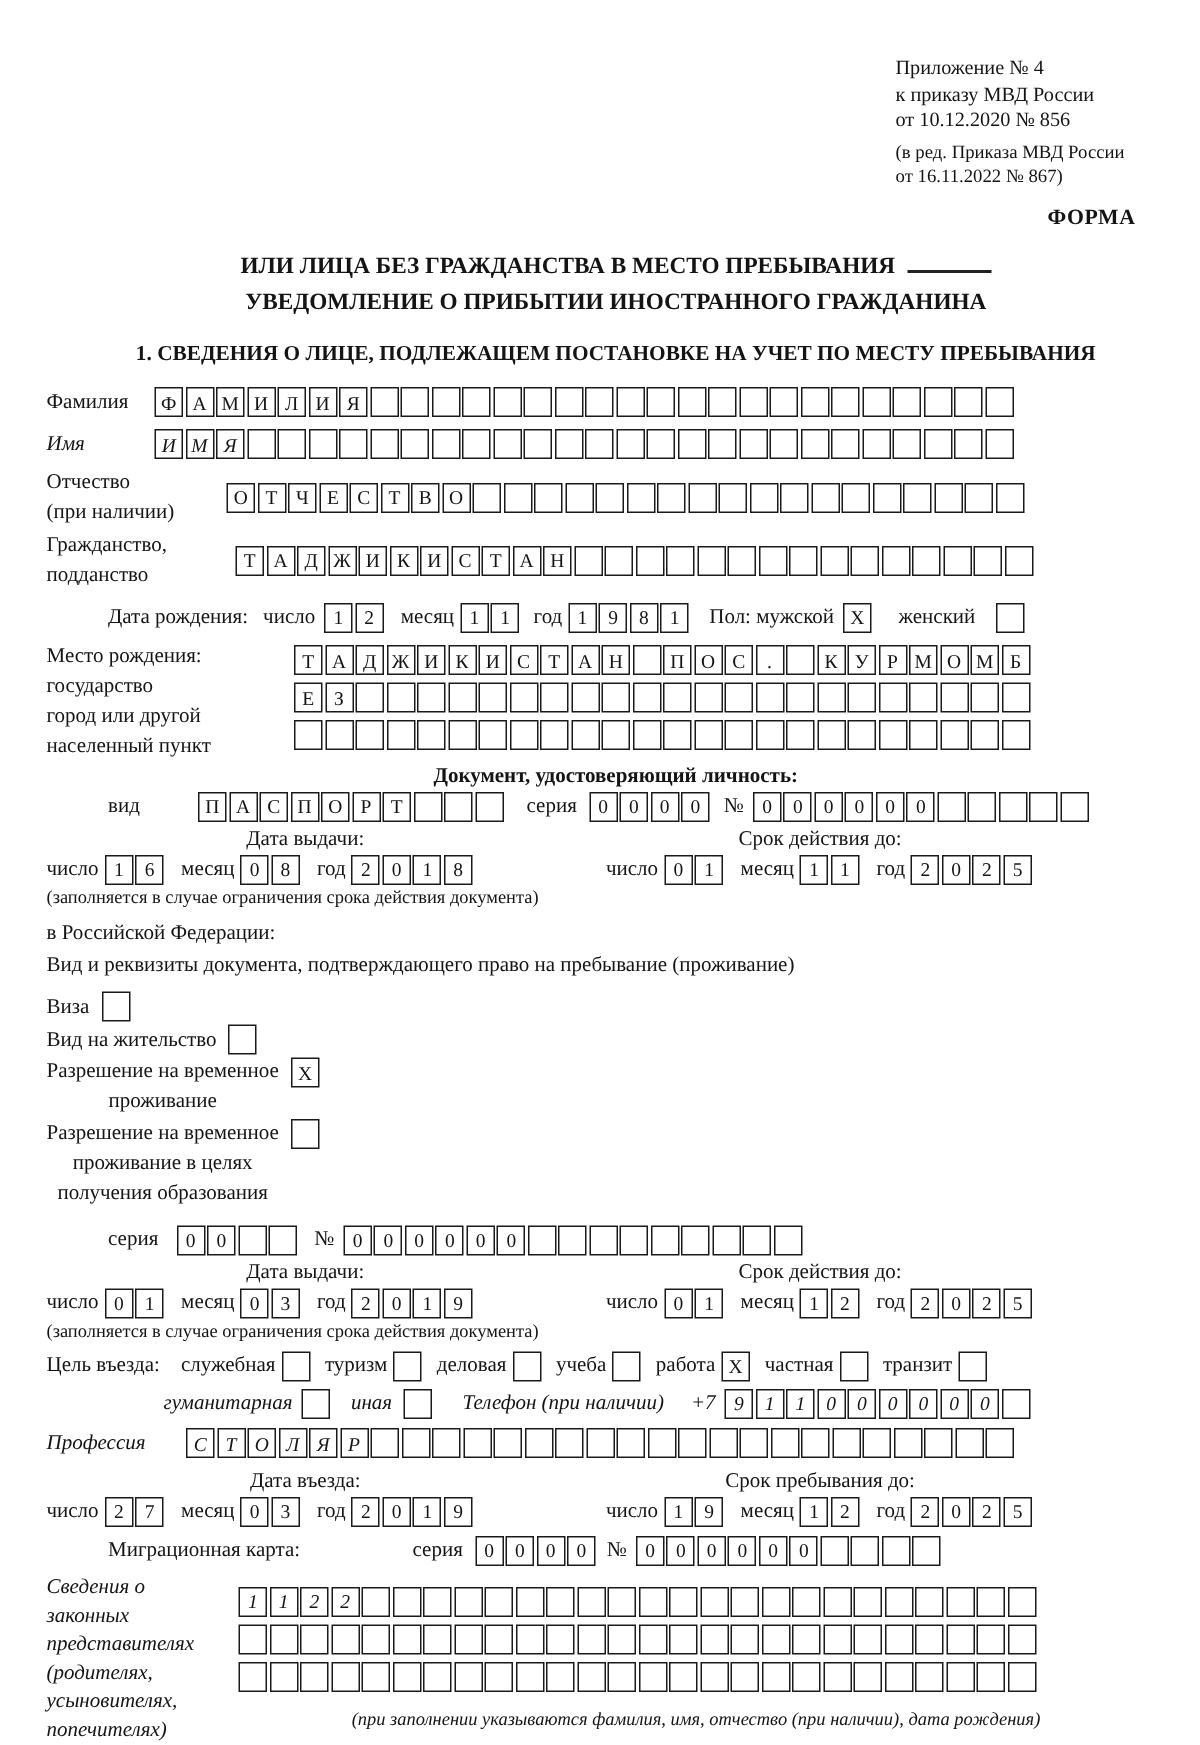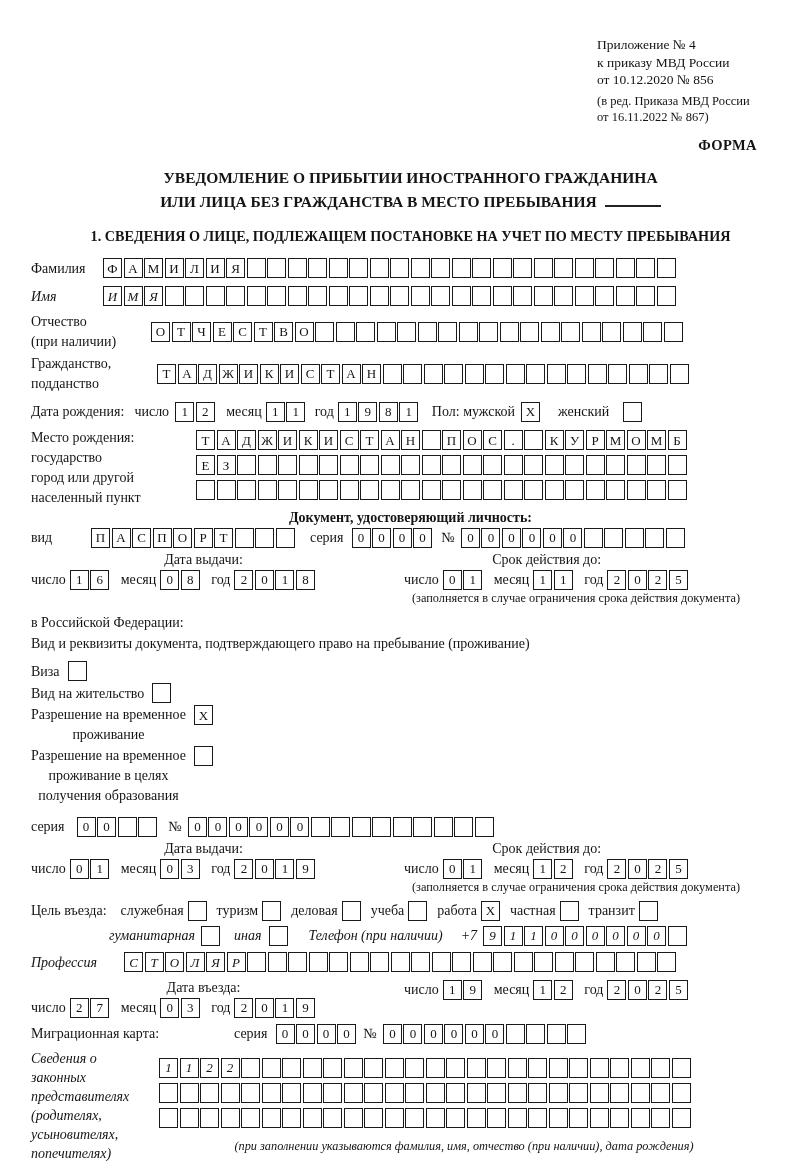--- a/index.html
+++ b/index.html
@@ -38,37 +38,37 @@
   .w72 { width:72px; } .w120 { width:120px; } .w126 { width:126px; }
   .w165 { width:165px; } .w93 { width:93px; } .w163 { width:163px; } .w128 { width:128px; }
 
   .mt12 { margin-top:12px; } .mt8 { margin-top:8px; } .mt6 { margin-top:6px; }
   .mt5 { margin-top:5px;font-style:italic; } .mt4 { margin-top:4px; } .mt2 { margin-top:2px; } .mt10 { margin-top:10px; }
 
   .stack { display:flex; flex-direction:column; }
   .stack .boxes { margin-bottom:5px; }
 
   
-  .inlrow { display:flex; align-items:center; flex-wrap:nowrap; }
+  .inlrow { display:flex; align-items:center; flex-wrap:nowrap;margin-left:41px; }
   .gap10 { margin-left:10px; } .gap6 { margin-left:6px; } .gap4 { margin-left:4px; }
   .gap12 { margin-left:12px; } .gap8 { margin-left:8px; } .gap14 { margin-left:14px; }
   .gap18 { margin-left:18px; } .gap20 { margin-left:20px; } .gap40 { margin-left:40px; }
 
   .center-head { text-align:center; font-weight:bold; font-size:14px; }
 
   .dates { display:flex; align-items:flex-start; }
   .dcol-left { flex:0 0 345px; }
   .dcol-right { margin-left:28px; }
   .dhead { text-align:center; font-size:14px; margin-bottom:2px; }
   .dline { display:flex; align-items:center; }
   .dline .dlbl { margin-right:4px; font-size:14px; }
   .dline .boxes { margin-right:10px; }
   .dline .boxes:last-child { margin-right:0; }
 
-  .note-right { text-align:right; padding-right:50px; font-size:12.3px; margin-top:1px; }
+  .note-right { padding-right:50px; font-size:12.3px; margin-top:1px; }
   .plain { font-size:14px; line-height:1.55; }
 
   .permit-row { display:flex; justify-content:space-between; align-items:flex-start; width:738px; margin-top:6px;flex-direction:column; }
   .permit-item { display:flex; align-items:flex-start; }
   .permit-item .plabel { margin-right:8px; line-height:22px; }
   .permit-multi { text-align:center; line-height:1.45; margin-right:8px; }
 
   .purpose-row { display:flex; align-items:center; margin-top:6px; }
   .purpose-row .plbl { margin:0 4px 0 10px; }
   .purpose-row .first { margin-left:0; }
@@ -87,22 +87,22 @@
     <div>от 10.12.2020 № 856</div>
   </div>
   <div class="annex-note">
     <div>(в ред. Приказа МВД России</div>
     <div>от 16.11.2022 № 867)</div>
   </div>
 
   <div class="form-label">ФОРМА</div>
 
   <div class="title">
+    <div><span>ИЛИ ЛИЦА БЕЗ ГРАЖДАНСТВА В МЕСТО ПРЕБЫВАНИЯ</span><span class="blank"></span></div>
     <div>УВЕДОМЛЕНИЕ О ПРИБЫТИИ ИНОСТРАННОГО ГРАЖДАНИНА</div>
-    <div><span>ИЛИ ЛИЦА БЕЗ ГРАЖДАНСТВА В МЕСТО ПРЕБЫВАНИЯ</span><span class="blank"></span></div>
   </div>
 
   <div class="sec-heading">1. СВЕДЕНИЯ О ЛИЦЕ, ПОДЛЕЖАЩЕМ ПОСТАНОВКЕ НА УЧЕТ ПО МЕСТУ ПРЕБЫВАНИЯ</div>
 
   <div class="row mt12">
     <span class="lbl w72">Фамилия</span>
     <span class="boxes">
         <span class="cell">Ф</span>
         <span class="cell">А</span>
         <span class="cell">М</span>
@@ -635,20 +635,21 @@
         <span class="dlbl">год</span>
         <span class="boxes">
             <span class="cell">2</span>
             <span class="cell">0</span>
             <span class="cell">1</span>
             <span class="cell">9</span>
           </span>
       </div>
     </div>
     <div class="dcol-right">
+      <div class="dhead">Срок пребывания до:</div>
       <div class="dline">
         <span class="dlbl">число</span>
         <span class="boxes">
             <span class="cell">1</span>
             <span class="cell">9</span>
           </span>
         <span class="dlbl">месяц</span>
         <span class="boxes">
             <span class="cell">1</span>
             <span class="cell">2</span>

